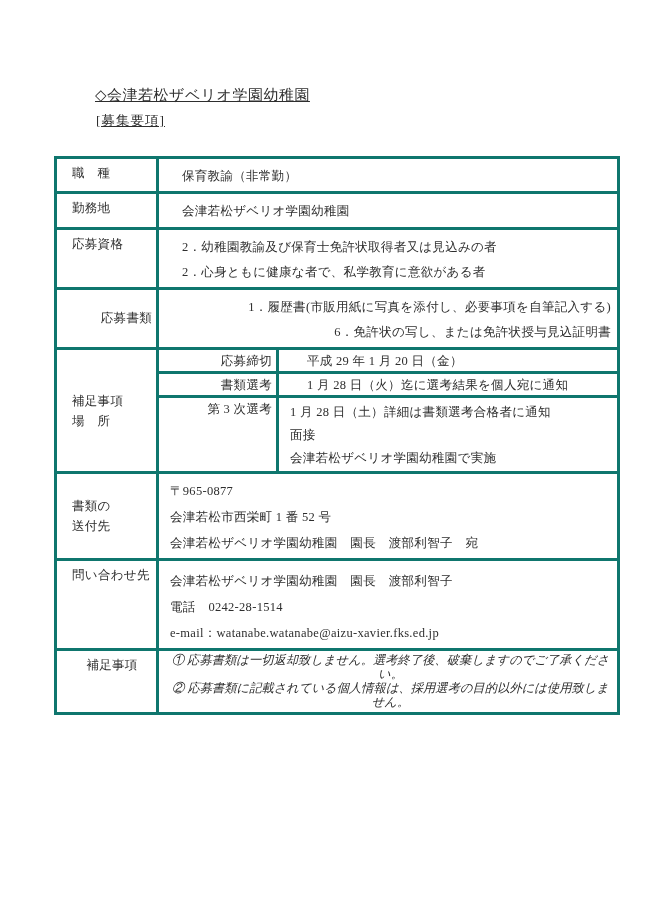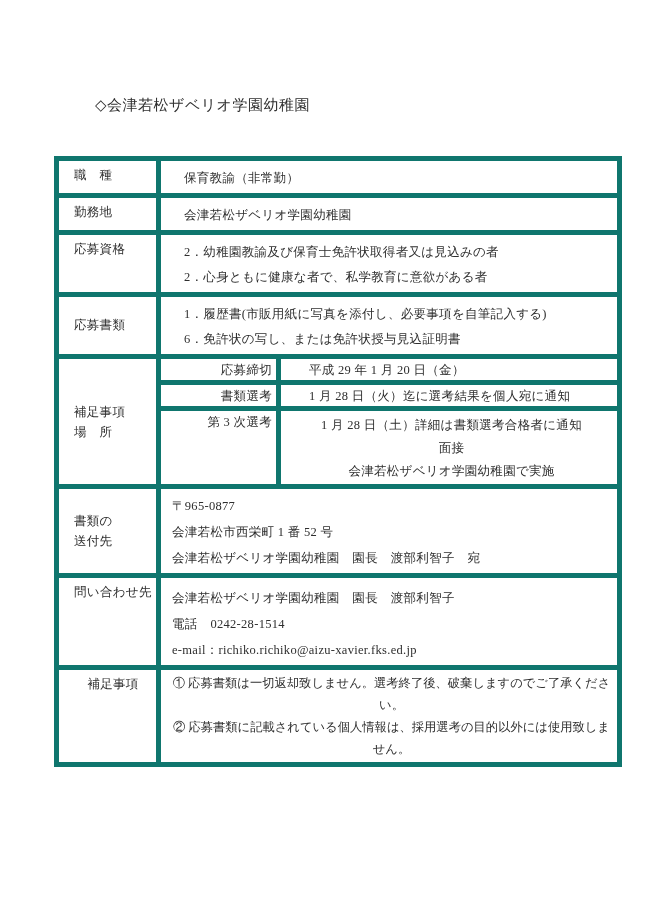--- a/index.html
+++ b/index.html
@@ -1,52 +1,53 @@
 <!DOCTYPE html>
 <html><head>
 <meta charset="utf-8">
 <style>
   html,body{margin:0;padding:0;}
   body{
     width:650px;height:921px;background:#ffffff;position:relative;
     font-family:"Liberation Serif","DejaVu Serif",serif;
     color:#2e2e2e;overflow:hidden;
   }
-  .header{position:absolute;top:96px;left:95px;}
+  .header{position:absolute;top:86px;left:95px;text-decoration:underline;}
   .doc-title{font-size:15px;letter-spacing:0.5px;}
   .doc-subtitle{font-size:13px;margin-top:8px;margin-left:22px;letter-spacing:0.5px;}
   .doc-section-label{font-size:13.5px;margin-top:7px;margin-left:1px;letter-spacing:1px;}
   table.recruit{
     position:absolute;top:156px;left:54px;width:563px;
     border-collapse:collapse;table-layout:fixed;
   }
   td{
-    border:5px solid #0f766e;font-size:12.5px;vertical-align:top;
+    border:3px solid #0f766e;font-size:12.5px;vertical-align:top;
     padding:0;letter-spacing:0.3px;overflow:hidden;
   }
   col.c1{width:102px;} col.c2{width:120px;} col.c3{width:341px;}
   td.label{padding:6px 4px 2px 15px;}
   td.label-mid{padding:0 4px 0 15px;vertical-align:middle;}
   td.label-mid div{line-height:20px;}
   td.content{padding:5px 6px 2px 23px;line-height:25px;}
-  tr.r1{height:28px;} tr.r2{height:36px;} tr.r3{height:50px;} tr.r4{height:50px;}
+  tr.r1{height:28px;} tr.r2{height:36px;} tr.r3{height:50px;} tr.r4{height:50px;text-align:right;}
   tr.r5a{height:22px;} tr.r5b{height:22px;} tr.r5c{height:65px;}
   tr.r6{height:84px;} tr.r7{height:78px;} tr.r8{height:64px;text-align:center;}
   td.term{padding:3px 4px 1px 7px;line-height:17px;text-align:right;}
   td.sched{padding:3px 6px 1px 28px;line-height:17px;}
-  td.sched-multi{padding:3px 6px 1px 11px;line-height:23px;text-align:center;}
+  td.sched-multi{padding:3px 6px 1px 11px;line-height:23px;}
   td.content-lg{padding:4px 6px 2px 11px;line-height:26px;}
   td.content-r7{padding:7px 6px 2px 11px;line-height:26px;}
-  td.content-r8{padding:2px 4px 2px 9px;line-height:22px;font-size:12.3px;letter-spacing:0;}
+  td.content-r8{padding:2px 4px 2px 9px;line-height:14px;font-size:12.3px;letter-spacing:0;font-style:italic;}
 </style>
 </head>
 <body>
 
 <div class="header">
   <div class="doc-title">◇会津若松ザベリオ学園幼稚園</div>
+  <div class="doc-section-label">[募集要項]</div>
 </div>
 
 <table class="recruit">
   <colgroup>
       <col class="c1">
       <col class="c2">
       <col class="c3">
     </colgroup>
 
   <tbody>
@@ -107,21 +108,21 @@
       <div>会津若松市西栄町 1 番 52 号</div>
       <div>会津若松ザベリオ学園幼稚園　園長　渡部利智子　宛</div>
     </td>
   </tr>
 
   <tr class="r7">
     <td class="label">問い合わせ先</td>
     <td class="content-r7" colspan="2">
       <div>会津若松ザベリオ学園幼稚園　園長　渡部利智子</div>
       <div>電話　0242-28-1514</div>
-      <div>e-mail：richiko.richiko@aizu-xavier.fks.ed.jp</div>
+      <div>e-mail：watanabe.watanabe@aizu-xavier.fks.ed.jp</div>
     </td>
   </tr>
 
   <tr class="r8">
     <td class="label">補足事項</td>
     <td class="content-r8" colspan="2">
       <div>① 応募書類は一切返却致しません。選考終了後、破棄しますのでご了承ください。</div>
       <div>② 応募書類に記載されている個人情報は、採用選考の目的以外には使用致しません。</div>
     </td>
   </tr>

